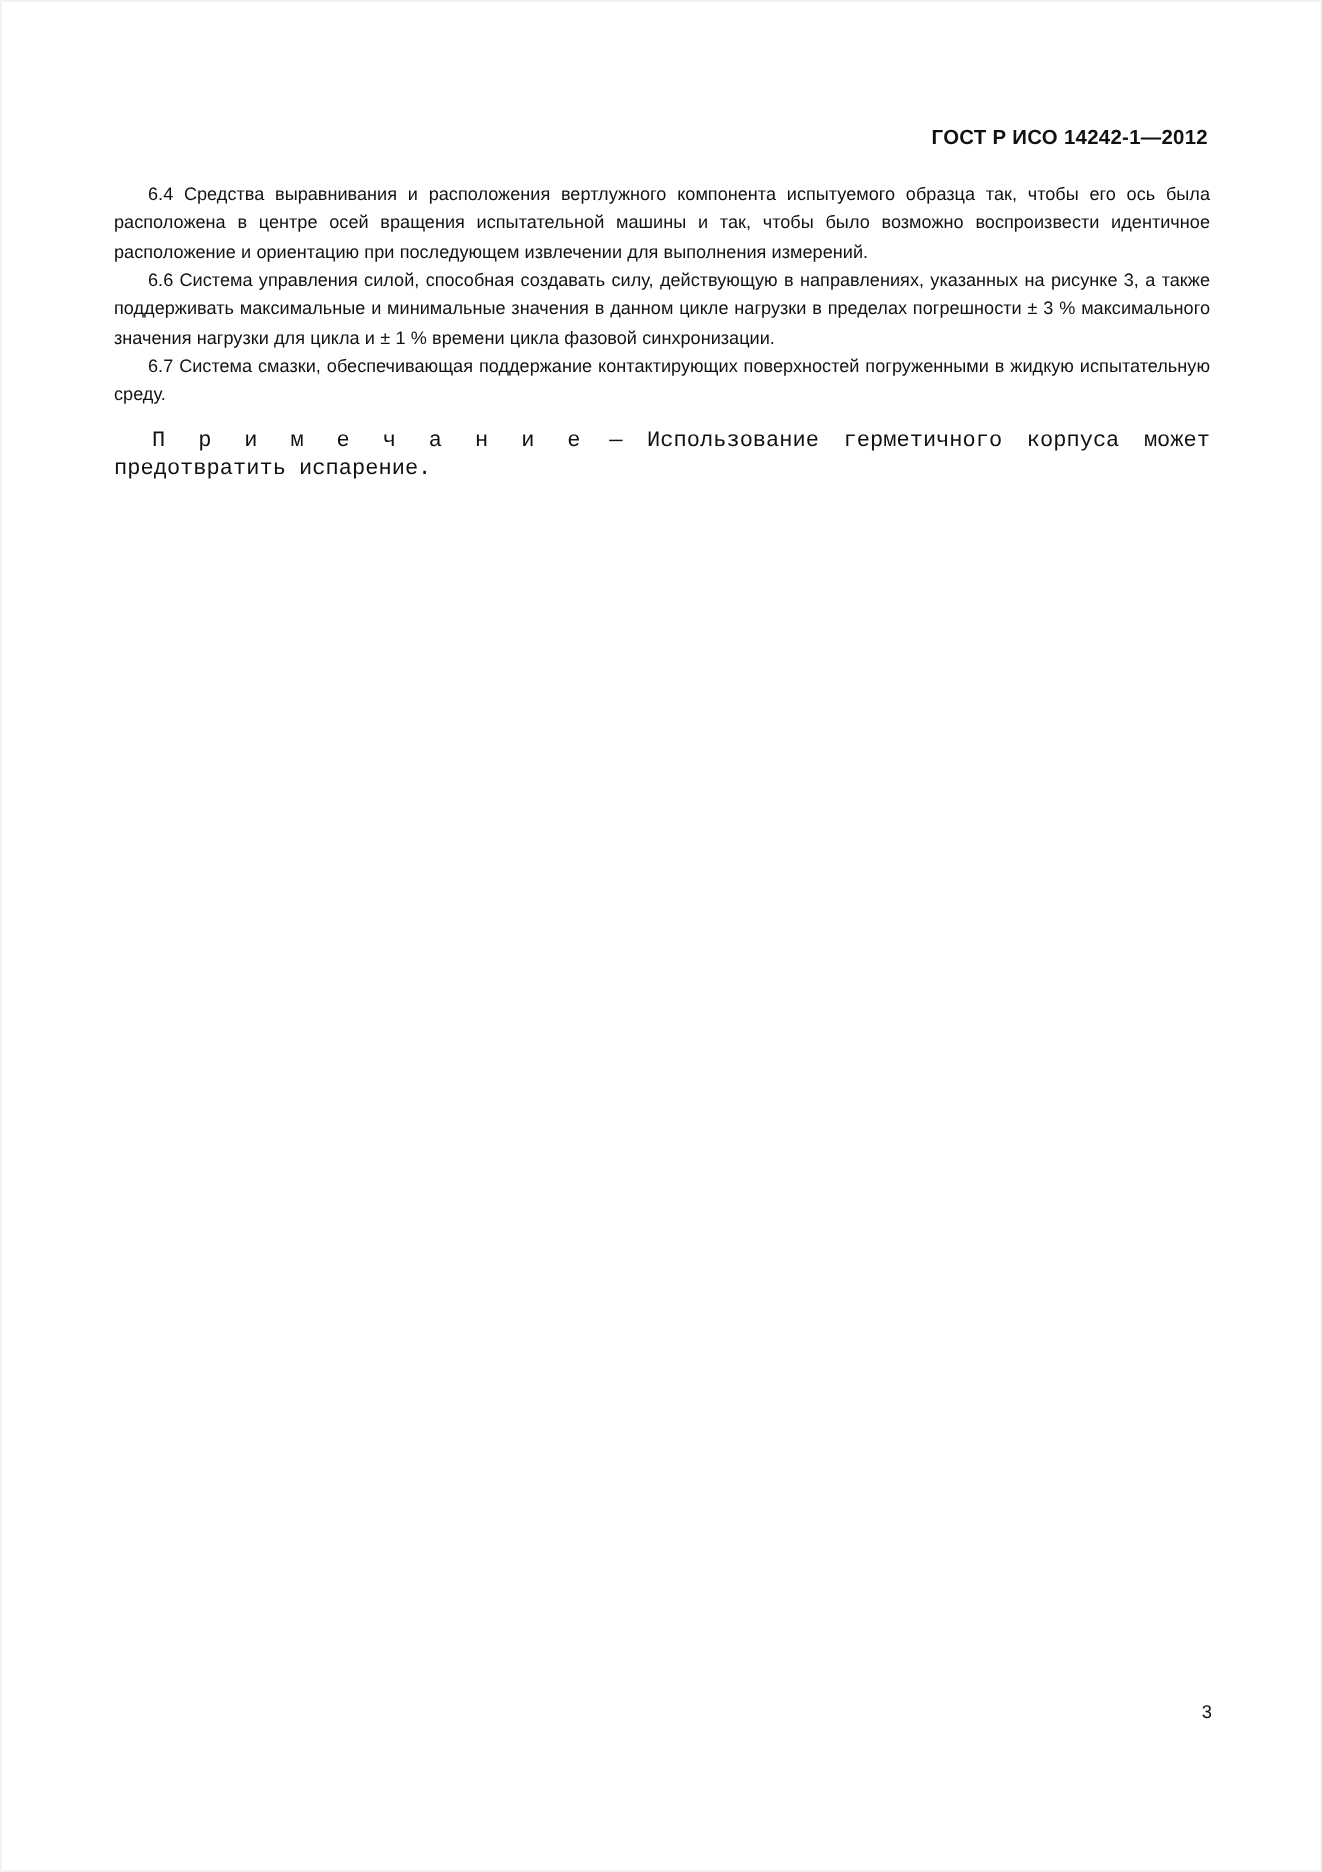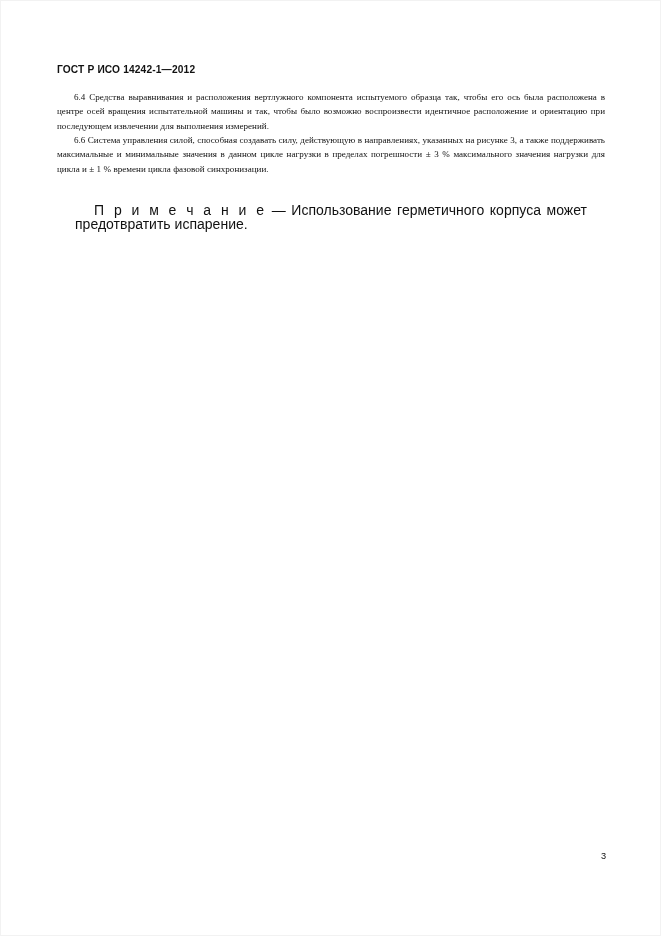--- a/index.html
+++ b/index.html
@@ -20,21 +20,21 @@
     color: #111111;
     -webkit-font-smoothing: antialiased;
   }
 
   
   .running-head {
     position: absolute;
     top: 62px;
     left: 56px;
     right: 56px;
-    text-align: left;
+    text-align: right;
     font-size: 10.2px;
     font-weight: bold;
     letter-spacing: 0.15px;
     line-height: 13px;
     white-space: nowrap;
   }
 
   
   .text-column {
     position: absolute;
@@ -46,35 +46,35 @@
   p.para {
     margin: 0;
     font-size: 9.05px;
     line-height: 14.32px;
     text-align: justify;
     text-justify: inter-word;
     text-indent: 17px;
     letter-spacing: 0.01px;
     word-spacing: 0.1px;
     hyphens: manual;
-    font-family: Liberation Serif, serif;
   }
   p.para:last-child {
     
   }
 
   
 
   p.note {
-    margin: 18px;
-    font-size: 14px;
+    margin: 0;
+    font-size: 11px;
     line-height: 14.32px;
     text-align: justify;
     text-indent: 19px;
     letter-spacing: 0.01px;
+    font-family: Liberation Mono, monospace;
   }
   .note .note-label {
     letter-spacing: 2.1px;
   }
 
   .spacer-note-before { height: 9px; }
   .spacer-note-after  { height: 9px; }
 
   
   .folio {
@@ -94,20 +94,21 @@
 
   <div class="running-head">ГОСТ Р ИСО 14242-1—2012</div>
 
   <div class="text-column">
 
     <p class="para">6.4  Средства выравнивания и расположения вертлужного компонента испытуемого образца так, чтобы его ось была расположена в центре осей вращения испытательной машины и так, чтобы было возможно воспроизвести идентичное расположение и ориентацию при последующем извлечении для выполнения измерений.</p>
 
 
     <p class="para">6.6  Система управления силой, способная создавать силу, действующую в направлениях, указанных на рисунке 3, а также поддерживать максимальные и минимальные значения в данном цикле нагрузки в пределах погрешности ± 3 % максимального значения нагрузки для цикла и ± 1 % времени цикла фазовой синхронизации.</p>
 
+    <p class="para">6.7  Система смазки, обеспечивающая поддержание контактирующих поверхностей погруженными в жидкую испытательную среду.</p>
 
     <div class="spacer-note-before"></div>
 
     <p class="note"><span class="note-label">П р и м е ч а н и е</span><span> — </span><span>Использование герметичного корпуса может предотвратить испарение.</span></p>
 
     <div class="spacer-note-after"></div>
 
 
 
   </div>

